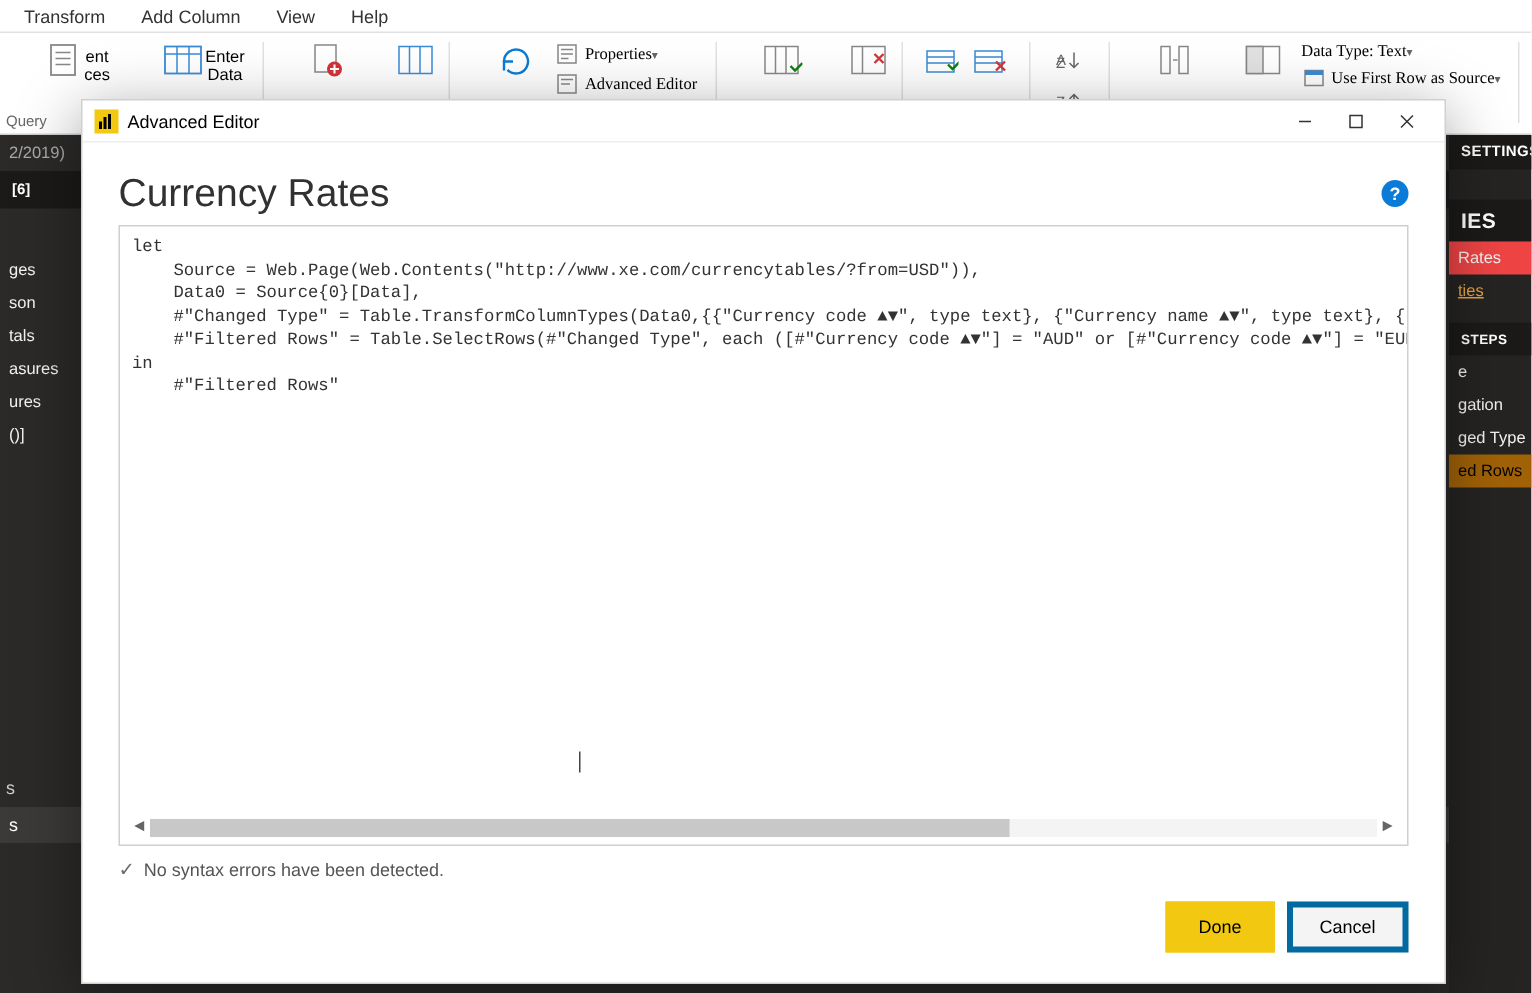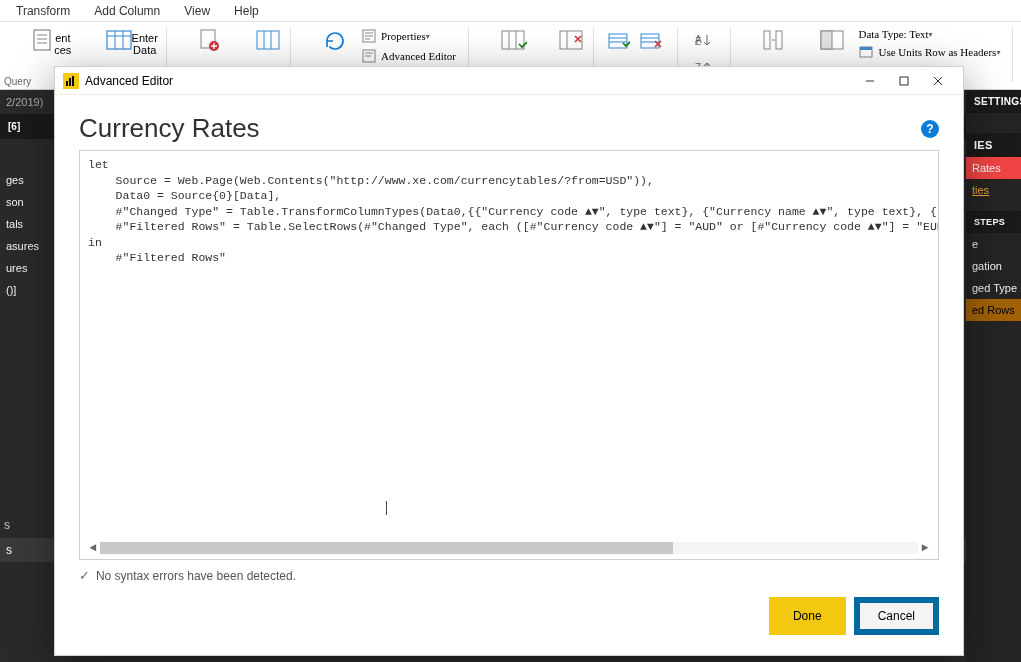--- a/index.html
+++ b/index.html
@@ -234,21 +234,21 @@
   margin-right: 6px;
   font-size:13px;
 }
 .button-row {
   padding: 6px 0 10px 0;
   display:flex;
   justify-content:flex-end;
   gap: 8px;
 }
 .button-row button {
-  border: 6px solid #0369a1;
+  border: 4px solid #0369a1;
   background: #f4f4f4;
   padding: 6px 18px;
   font-family: inherit;
   font-size: 12px;
   cursor: pointer;
 }
 .button-row button.primary {
   background: #f2c811;
   border-color: #f2c811;
   color: #000;
@@ -424,21 +424,21 @@
     <div class="row dd">
       <span>Data Type: Text</span>
     </div>
     <div class="row dd">
       <div class="sic">
         <svg width="14" height="12" viewBox="0 0 14 12">
             <rect x="1" y="1" width="12" height="10" fill="none" stroke="#888"></rect>
             <rect x="1" y="1" width="12" height="3" fill="#3a8bd6"></rect>
           </svg>
       </div>
-      <span>Use Units Row as Headers</span>
+      <span>Use First Row as Source</span>
     </div>
   </div>
   <div class="ribbon-sep"></div>
 
 
   <div style="position:absolute;left:4px;top:76px;font-size:10px;color:#666">Query</div>
 </div>
 
 <div class="queries">
   <div style="padding:6px;color:#aaa;font-size:11px"><span>2/2019)</span></div>
@@ -450,21 +450,21 @@
   <div class="qitem">asures</div>
   <div class="qitem">ures</div>
   <div class="qitem">()]</div>
   <div style="position:absolute;bottom:130px;left:4px;color:#ccc">s</div>
   <div class="qsel" style="position:absolute;bottom:100px;left:0;right:0;padding:5px 6px">s</div>
 </div>
 
 <div class="right-panel">
   <div class="hdr">SETTINGS</div>
   <div style="height:20px"></div>
-  <div class="hdr" style="font-size:11px">IES</div>
+  <div class="hdr" style="font-size:14px">IES</div>
   <div class="itm" style="background:#ef4444">Rates</div>
   <div class="itm lnk">ties</div>
   <div style="height:10px"></div>
   <div class="hdr" style="font-size:9px">STEPS</div>
   <div class="itm">e</div>
   <div class="itm">gation</div>
   <div class="itm">ged Type</div>
   <div class="itm sel">ed Rows</div>
 </div>
 

